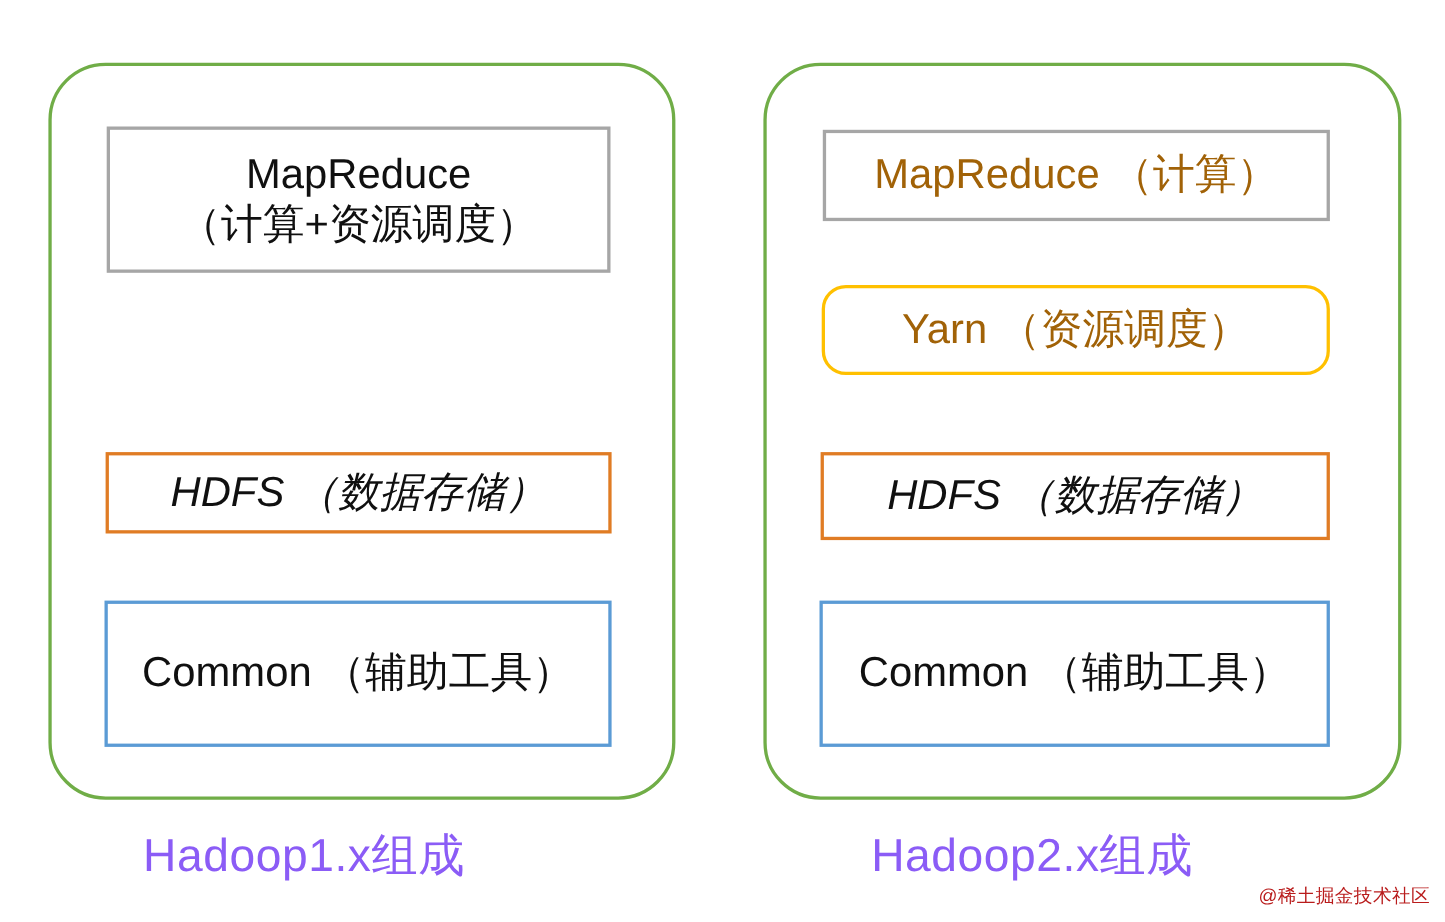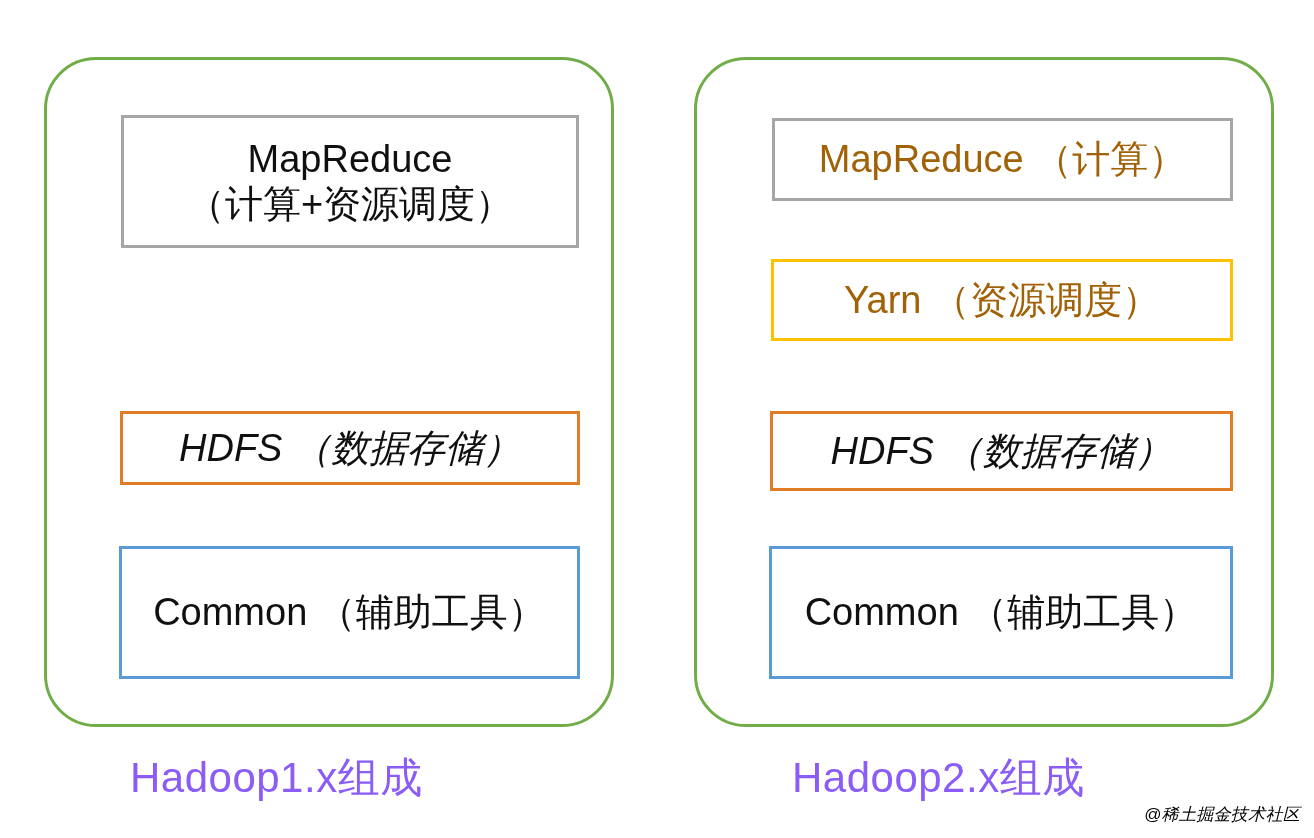--- a/index.html
+++ b/index.html
@@ -35,24 +35,23 @@
     box-sizing: border-box;
     display: flex;
     align-items: center;
     justify-content: center;
     background: #ffffff;
     border-width: 3px;
     border-style: solid;
     text-align: center;
     line-height: 1.18;
     white-space: pre-line;
-    margin-left: 24px;
   }
   .b-gray   { border-color: #A6A6A6; }
-  .b-yellow { border-color: #FFC000; }
+  .b-yellow { border-color: #FFC000; border-radius: 22px; }
   .b-orange { border-color: #E07C24; font-style: italic; }
   .b-blue   { border-color: #5B9BD5; }
 
   .t-black { color: #101010; }
   .t-red   { color: #a16207; }
 
   
   #box-l-mapreduce { left: 97px;  top: 115px; width: 458px; height: 133px; font-size: 38px; }
   #box-l-hdfs      { left: 96px;  top: 411px; width: 460px; height: 74px;  font-size: 38px; }
   #box-l-common    { left: 95px;  top: 546px; width: 461px; height: 133px; font-size: 38px; }
@@ -72,25 +71,24 @@
     white-space: nowrap;
   }
   #caption-left  { left: 130px; top: 750px; }
   #caption-right { left: 792px; top: 750px; }
 
   
   #watermark {
     position: absolute;
     right: 14px;
     bottom: 12px;
-    color: #000000;
+    color: #b91c1c;
     font-size: 17px;
     white-space: nowrap;
     letter-spacing: 0.3px;
-    font-style: italic;
   }
 </style>
 </head>
 <body>
 
 <div id="stage">
 
   <div id="panel-left-frame" class="panel-frame"></div>
 
   <div id="box-l-mapreduce" class="layer-box b-gray t-black">MapReduce

